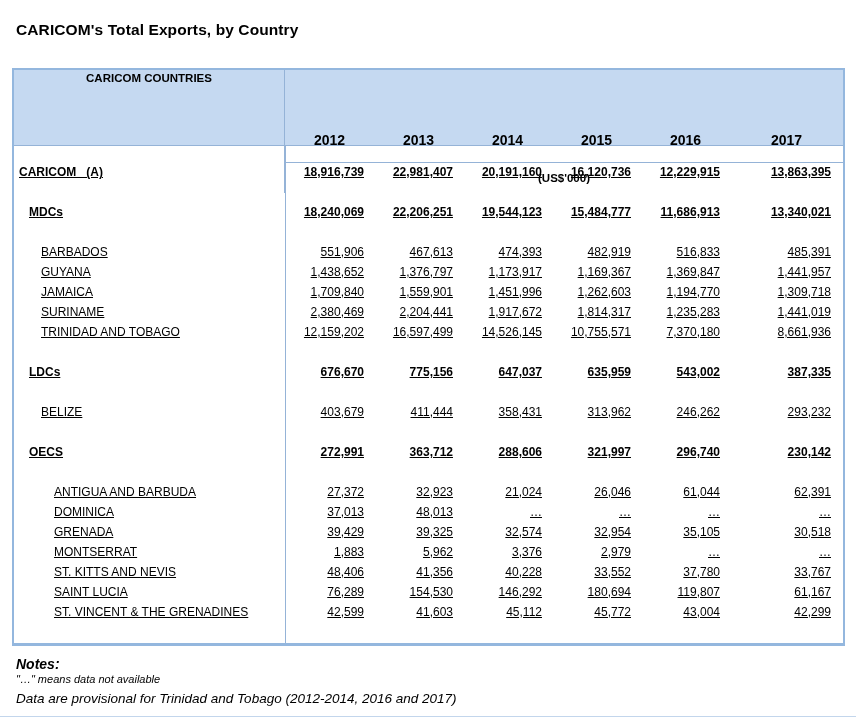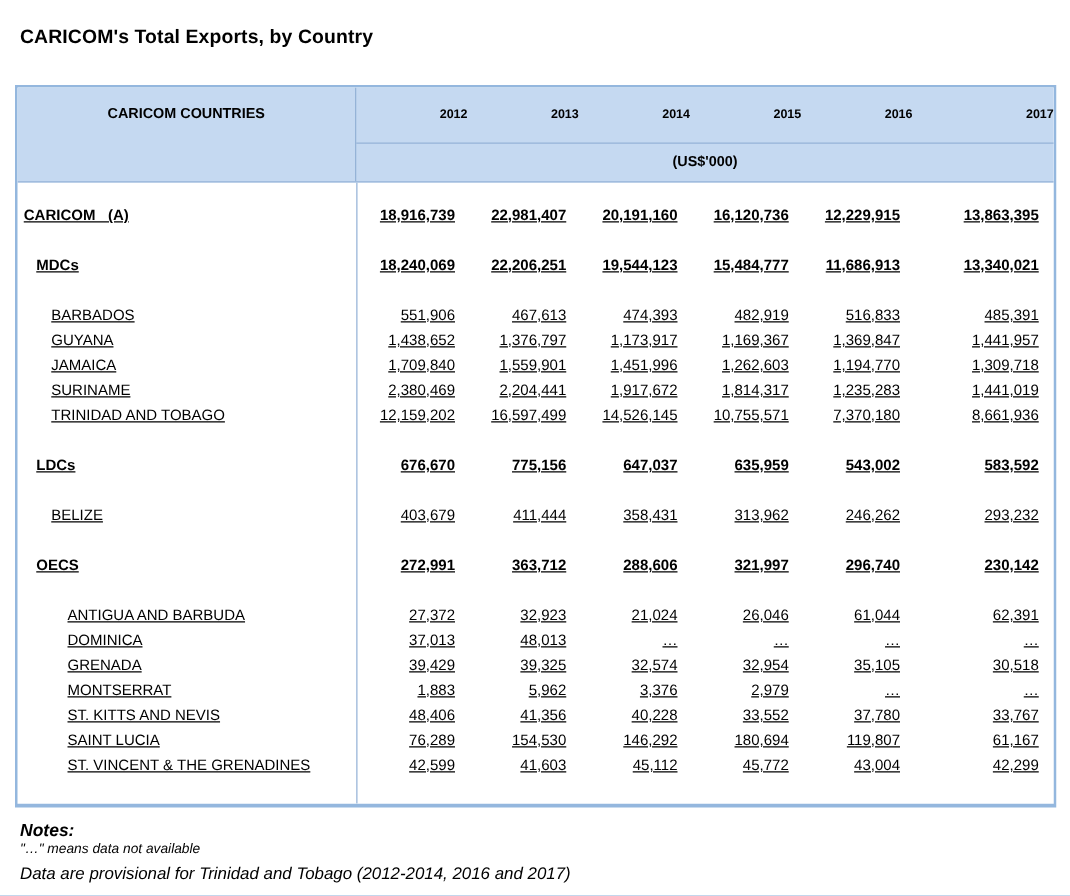--- a/index.html
+++ b/index.html
@@ -36,31 +36,32 @@
     border-bottom: 1px solid #95B3D7;
     height: 76px;
   }
   .th-label {
     grid-row: 1 / span 2;
     grid-column: 1;
     border-right: 1px solid #95B3D7;
     display: flex;
     align-items: flex-start;
     justify-content: center;
-    padding-top: 15px;
+    padding-top: 2px;
     font-weight: bold;
     font-size: 11.5px;
   }
   .th-year {
     grid-row: 1;
     height: 44px;
     line-height: 44px;
-    text-align: right;
-    font-weight: bold;
-    font-size: 10px;
+    text-align: center;
+    font-weight: bold;
+    font-size: 14px;
+    margin-top: 48px;
   }
   .th-unit {
     grid-row: 2;
     grid-column: 2 / span 6;
     border-top: 1px solid #95B3D7;
     height: 31px;
     line-height: 30px;
     text-align: center;
     font-weight: bold;
     font-size: 11.5px;
@@ -188,21 +189,21 @@
         <div class="cell-value">7,370,180</div>
         <div class="cell-value">8,661,936</div>
       </div>
       <div class="trow ind1 bold gap">
         <div class="cell-label">LDCs</div>
         <div class="cell-value">676,670</div>
         <div class="cell-value">775,156</div>
         <div class="cell-value">647,037</div>
         <div class="cell-value">635,959</div>
         <div class="cell-value">543,002</div>
-        <div class="cell-value">583,592</div>
+        <div class="cell-value">387,335</div>
       </div>
       <div class="trow ind2 gap">
         <div class="cell-label">BELIZE</div>
         <div class="cell-value">403,679</div>
         <div class="cell-value">411,444</div>
         <div class="cell-value">358,431</div>
         <div class="cell-value">313,962</div>
         <div class="cell-value">246,262</div>
         <div class="cell-value">293,232</div>
       </div>

